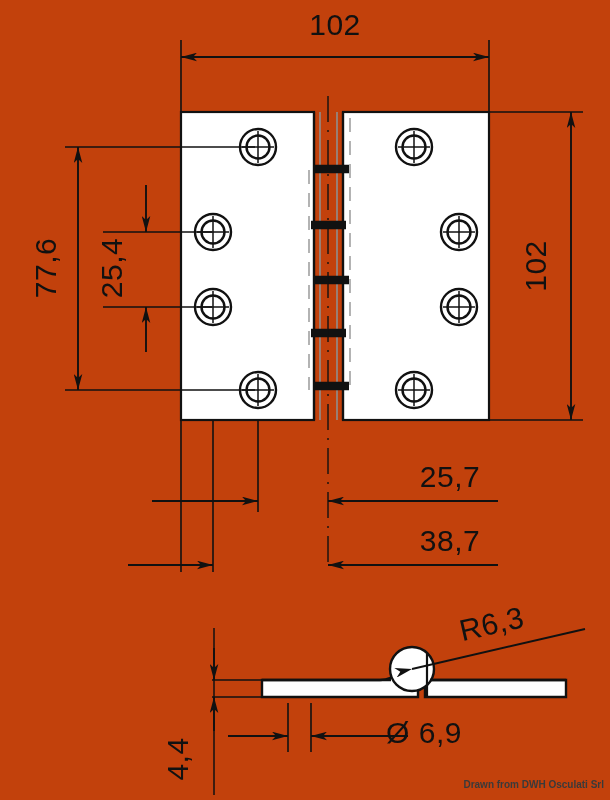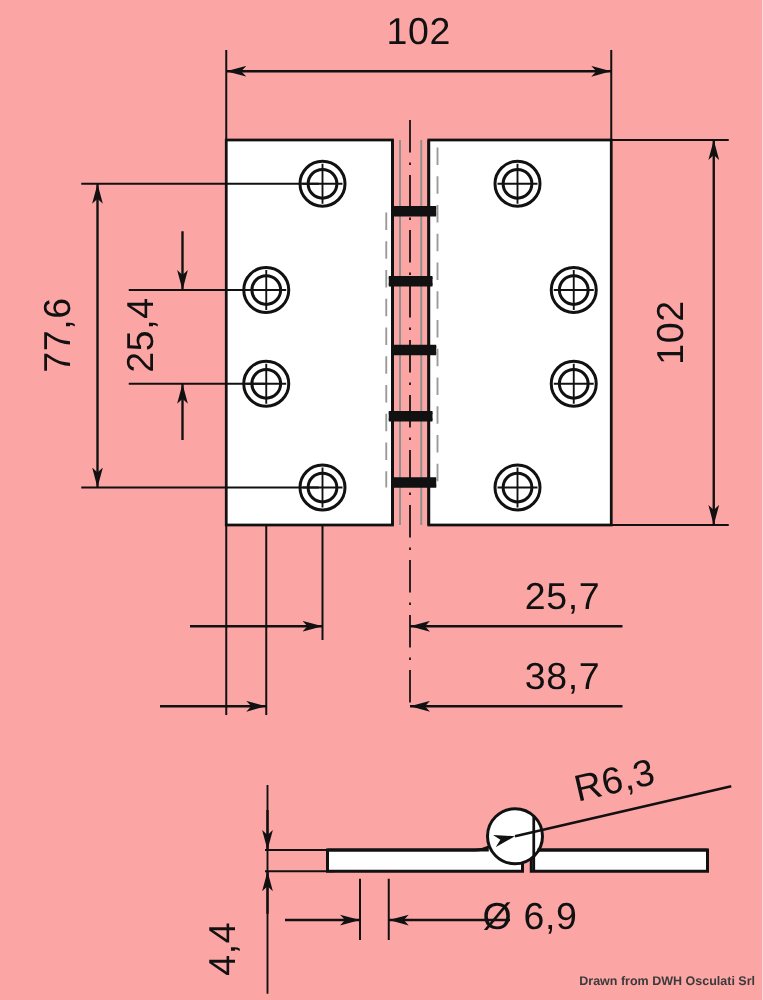--- a/index.html
+++ b/index.html
@@ -1,20 +1,20 @@
 <!DOCTYPE html>
 <html><head>
 <meta charset="utf-8">
 <style>
   html,body{margin:0;padding:0;background:#ffffff;}
   #page{
     position:relative;
     width:610px;
     height:800px;
-    background:#fca5a5;
+    background:#c2410c;
     overflow:hidden;
     font-family:"Liberation Sans", sans-serif;
   }
   #drawing{position:absolute;left:0;top:0;width:610px;height:800px;}
   .dimtext{
     font-family:"Liberation Sans", sans-serif;
     font-size:30px;
     fill:#111111;
     letter-spacing:0.5px;
   }

